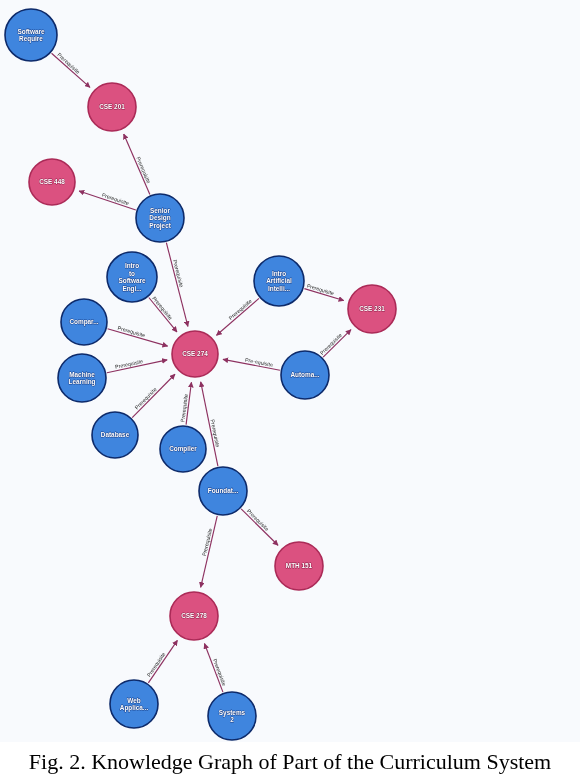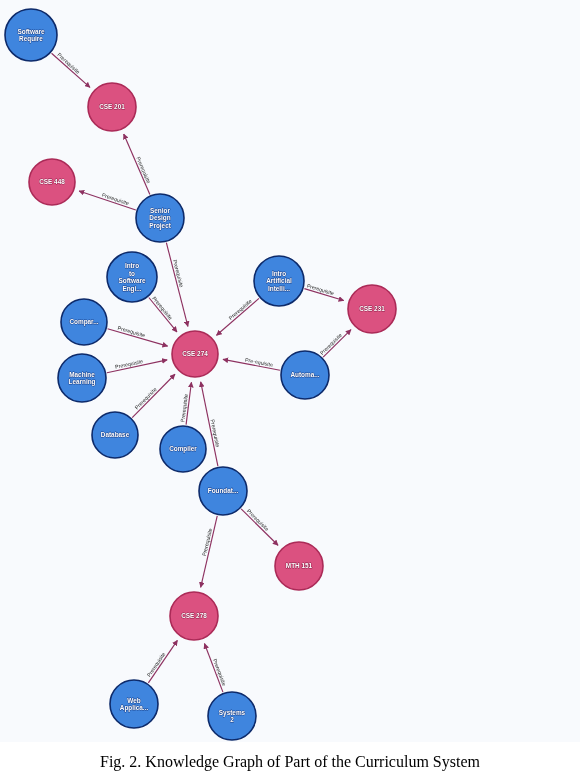--- a/index.html
+++ b/index.html
@@ -69,21 +69,21 @@
   #caption {
     position: absolute;
     left: 0;
     top: 742px;
     width: 580px;
     height: 40px;
     display: flex;
     align-items: center;
     justify-content: center;
     font-family: "Liberation Serif", serif;
-    font-size: 16px;
+    font-size: 22px;
     color: #000000;
     background: #ffffff;
     white-space: nowrap;
   }
 </style>
 </head>
 <body>
 
 <div id="figure">
 

